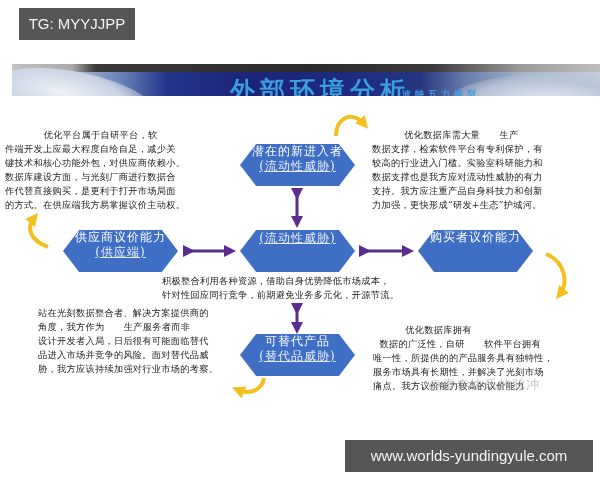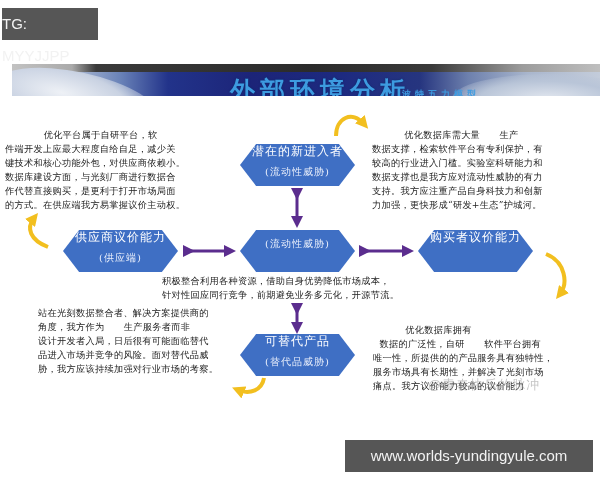--- a/index.html
+++ b/index.html
@@ -5,21 +5,21 @@
   html, body { margin:0; padding:0; }
   body {
     width:600px; height:480px; position:relative; overflow:hidden;
     background:#ffffff;
     font-family:"DejaVu Serif", serif;
   }
   .badge {
     position:absolute; background:#565656; color:#f2f2f2;
     font-family:"Liberation Sans", sans-serif;
   }
-  .tg-badge { left:2px; top:8px; width:96px; height:32px; font-size:15px; line-height:32px; }
+  .tg-badge { left:19px; top:8px; width:116px; height:32px; font-size:15px; line-height:32px; text-align:center; }
   .url-badge { left:345px; top:440px; width:248px; height:32px; font-size:15px; line-height:32px; text-align:center; }
 
   .banner {
     position:absolute; left:12px; top:64px; width:600px; height:32px; overflow:hidden;
     background:linear-gradient(90deg,#c6cfdf 0%,#aebbd3 10%,#6a83b8 18%,#22338a 26%,#1c2478 40%,#1d2a80 55%,#26357f 68%,#6d80ad 76%,#a9b6cd 86%,#c8d0dd 100%);
   }
   .banner-strip { position:absolute; left:0; top:0; width:100%; height:8px;
     background:linear-gradient(90deg,#c2c2c2 0%,#aaaaaa 10%,#3a3a3a 14%,#2b2b2b 50%,#3a3a3a 70%,#9c9c9c 85%,#c4c4c4 100%); }
   .banner-swirl1 { position:absolute; left:-20px; top:8px; width:170px; height:60px; border-radius:50%;
     background:radial-gradient(ellipse at 40% 40%, #eef1f6 0%, #c9d2e2 45%, rgba(180,195,220,0) 75%); transform:rotate(12deg); }
@@ -28,21 +28,21 @@
   .banner-title { position:absolute; left:218px; top:10px; font-size:25px; color:#3d9be0; letter-spacing:5px; font-weight:bold;
     text-shadow:0 0 2px #0c2a66; }
   .banner-sub { position:absolute; left:390px; top:24px; font-size:9px; color:#3d9be0; letter-spacing:4px; font-weight:bold; }
 
   .hex {
     position:absolute; width:115px; height:42px; background:#3f6fc4;
     clip-path:polygon(14% 0,86% 0,100% 50%,86% 100%,14% 100%,0 50%);
     color:#ffffff; text-align:center;
   }
   .hex .h-title { display:block; font-size:12px; line-height:14px; margin-top:0; letter-spacing:1px; }
-  .hex .h-sub { display:block; font-size:10px; line-height:12px; margin-top:8px; letter-spacing:1px; color:#e8eefb; }
+  .hex .h-sub { display:block; font-size:12px; line-height:12px; margin-top:2px; letter-spacing:1px; color:#e8eefb;text-decoration:underline; }
   .hex-top { left:240px; top:144px; }
   .hex-left { left:63px; top:230px; }
   .hex-center { left:240px; top:230px; }
   .hex-right { left:418px; top:230px; }
   .hex-bottom { left:240px; top:334px; }
 
   .para {
     position:absolute; font-size:9.2px; line-height:14px; color:#222; letter-spacing:0.3px;
     white-space:pre;
   }

